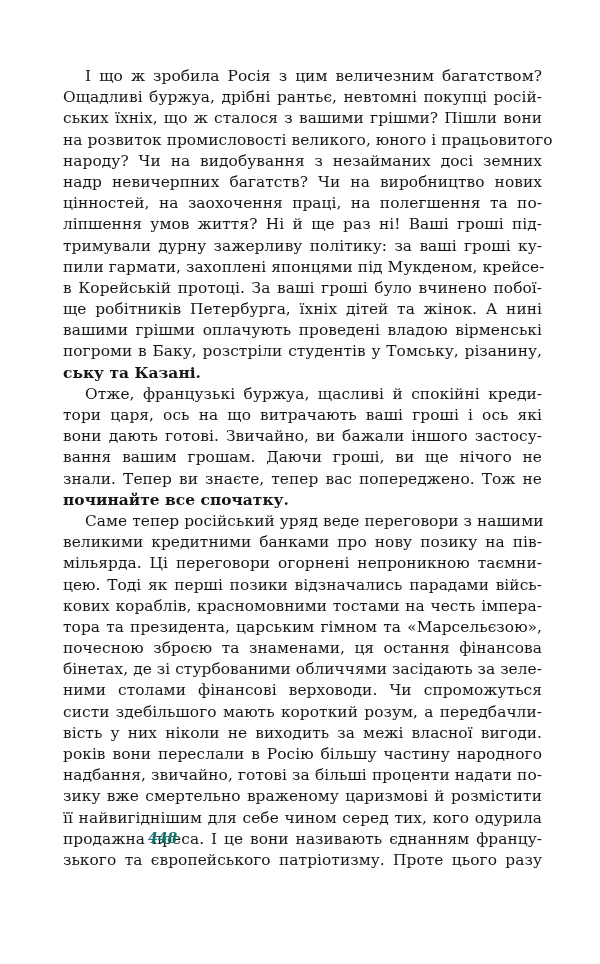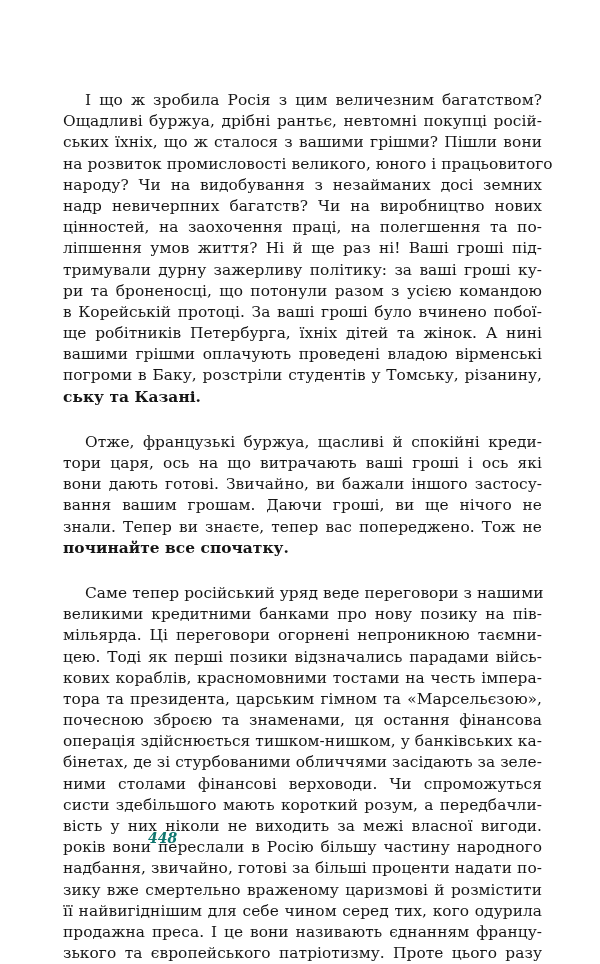--- a/index.html
+++ b/index.html
@@ -5,42 +5,42 @@
     html, body { margin: 0; padding: 0; background: #ffffff; }
     body { width: 600px; height: 964px; position: relative; overflow: hidden; }
     .page {
       position: absolute; left: 63px; top: 66px; width: 479px;
       font-family: "DejaVu Serif", "Liberation Serif", serif;
       font-size: 15.4px; line-height: 21.2px; color: #161616;
       text-align: justify; letter-spacing: 0.05px;
     }
     .line { display: block; white-space: nowrap; height: 21.2px; text-align-last: justify; text-align: justify; }
     .line.last { text-align-last: left; font-weight: bold; }
-    .line.indent { padding-left: 22px; margin-top: 24px; }
+    .line.indent { padding-left: 22px; }
     .page-number {
       position: absolute; left: 148px; top: 830px;
       font-family: "DejaVu Serif", "Liberation Serif", serif;
       font-style: italic; font-weight: bold; font-size: 14px; color: #0f766e;
     }
   </style>
 </head>
 <body>
 
 <div class="page">
   <div>
     <span class="line indent">І що ж зробила Росія з цим величезним багатством?</span>
     <span class="line">Ощадливі буржуа, дрібні рантьє, невтомні покупці росій-</span>
     <span class="line">ських їхніх, що ж сталося з вашими грішми? Пішли вони</span>
     <span class="line">на розвиток промисловості великого, юного і працьовитого</span>
     <span class="line">народу? Чи на видобування з незайманих досі земних</span>
     <span class="line">надр невичерпних багатств? Чи на виробництво нових</span>
     <span class="line">цінностей, на заохочення праці, на полегшення та по-</span>
     <span class="line">ліпшення умов життя? Ні й ще раз ні! Ваші гроші під-</span>
     <span class="line">тримували дурну зажерливу політику: за ваші гроші ку-</span>
-    <span class="line">ри та броненосці, що потонули разом з усією командою</span>
+    <span class="line">пили гармати, захоплені японцями під Мукденом, крейсе-</span>
     <span class="line">в Корейській протоці. За ваші гроші було вчинено побої-</span>
     <span class="line">ще робітників Петербурга, їхніх дітей та жінок. А нині</span>
     <span class="line">вашими грішми оплачують проведені владою вірменські</span>
     <span class="line">погроми в Баку, розстріли студентів у Томську, різанину,</span>
     <span class="line last">ську та Казані.</span>
   </div>
   <div>
     <span class="line indent">Отже, французькі буржуа, щасливі й спокійні креди-</span>
     <span class="line">тори царя, ось на що витрачають ваші гроші і ось які</span>
     <span class="line">вони дають готові. Звичайно, ви бажали іншого застосу-</span>
@@ -49,21 +49,20 @@
     <span class="line last">починайте все спочатку.</span>
   </div>
   <div>
     <span class="line indent">Саме тепер російський уряд веде переговори з нашими</span>
     <span class="line">великими кредитними банками про нову позику на пів-</span>
     <span class="line">мільярда. Ці переговори огорнені непроникною таємни-</span>
     <span class="line">цею. Тоді як перші позики відзначались парадами війсь-</span>
     <span class="line">кових кораблів, красномовними тостами на честь імпера-</span>
     <span class="line">тора та президента, царським гімном та «Марсельєзою»,</span>
     <span class="line">почесною зброєю та знаменами, ця остання фінансова</span>
-    <span class="line">операція здійснюється тишком-нишком, у банківських ка-</span>
     <span class="line">бінетах, де зі стурбованими обличчями засідають за зеле-</span>
     <span class="line">ними столами фінансові верховоди. Чи спроможуться</span>
     <span class="line">систи здебільшого мають короткий розум, а передбачли-</span>
     <span class="line">вість у них ніколи не виходить за межі власної вигоди.</span>
     <span class="line">років вони переслали в Росію більшу частину народного</span>
     <span class="line">надбання, звичайно, готові за більші проценти надати по-</span>
     <span class="line">зику вже смертельно враженому царизмові й розмістити</span>
     <span class="line">її найвигіднішим для себе чином серед тих, кого одурила</span>
     <span class="line">продажна преса. І це вони називають єднанням францу-</span>
     <span class="line">зького та європейського патріотизму. Проте цього разу</span>

